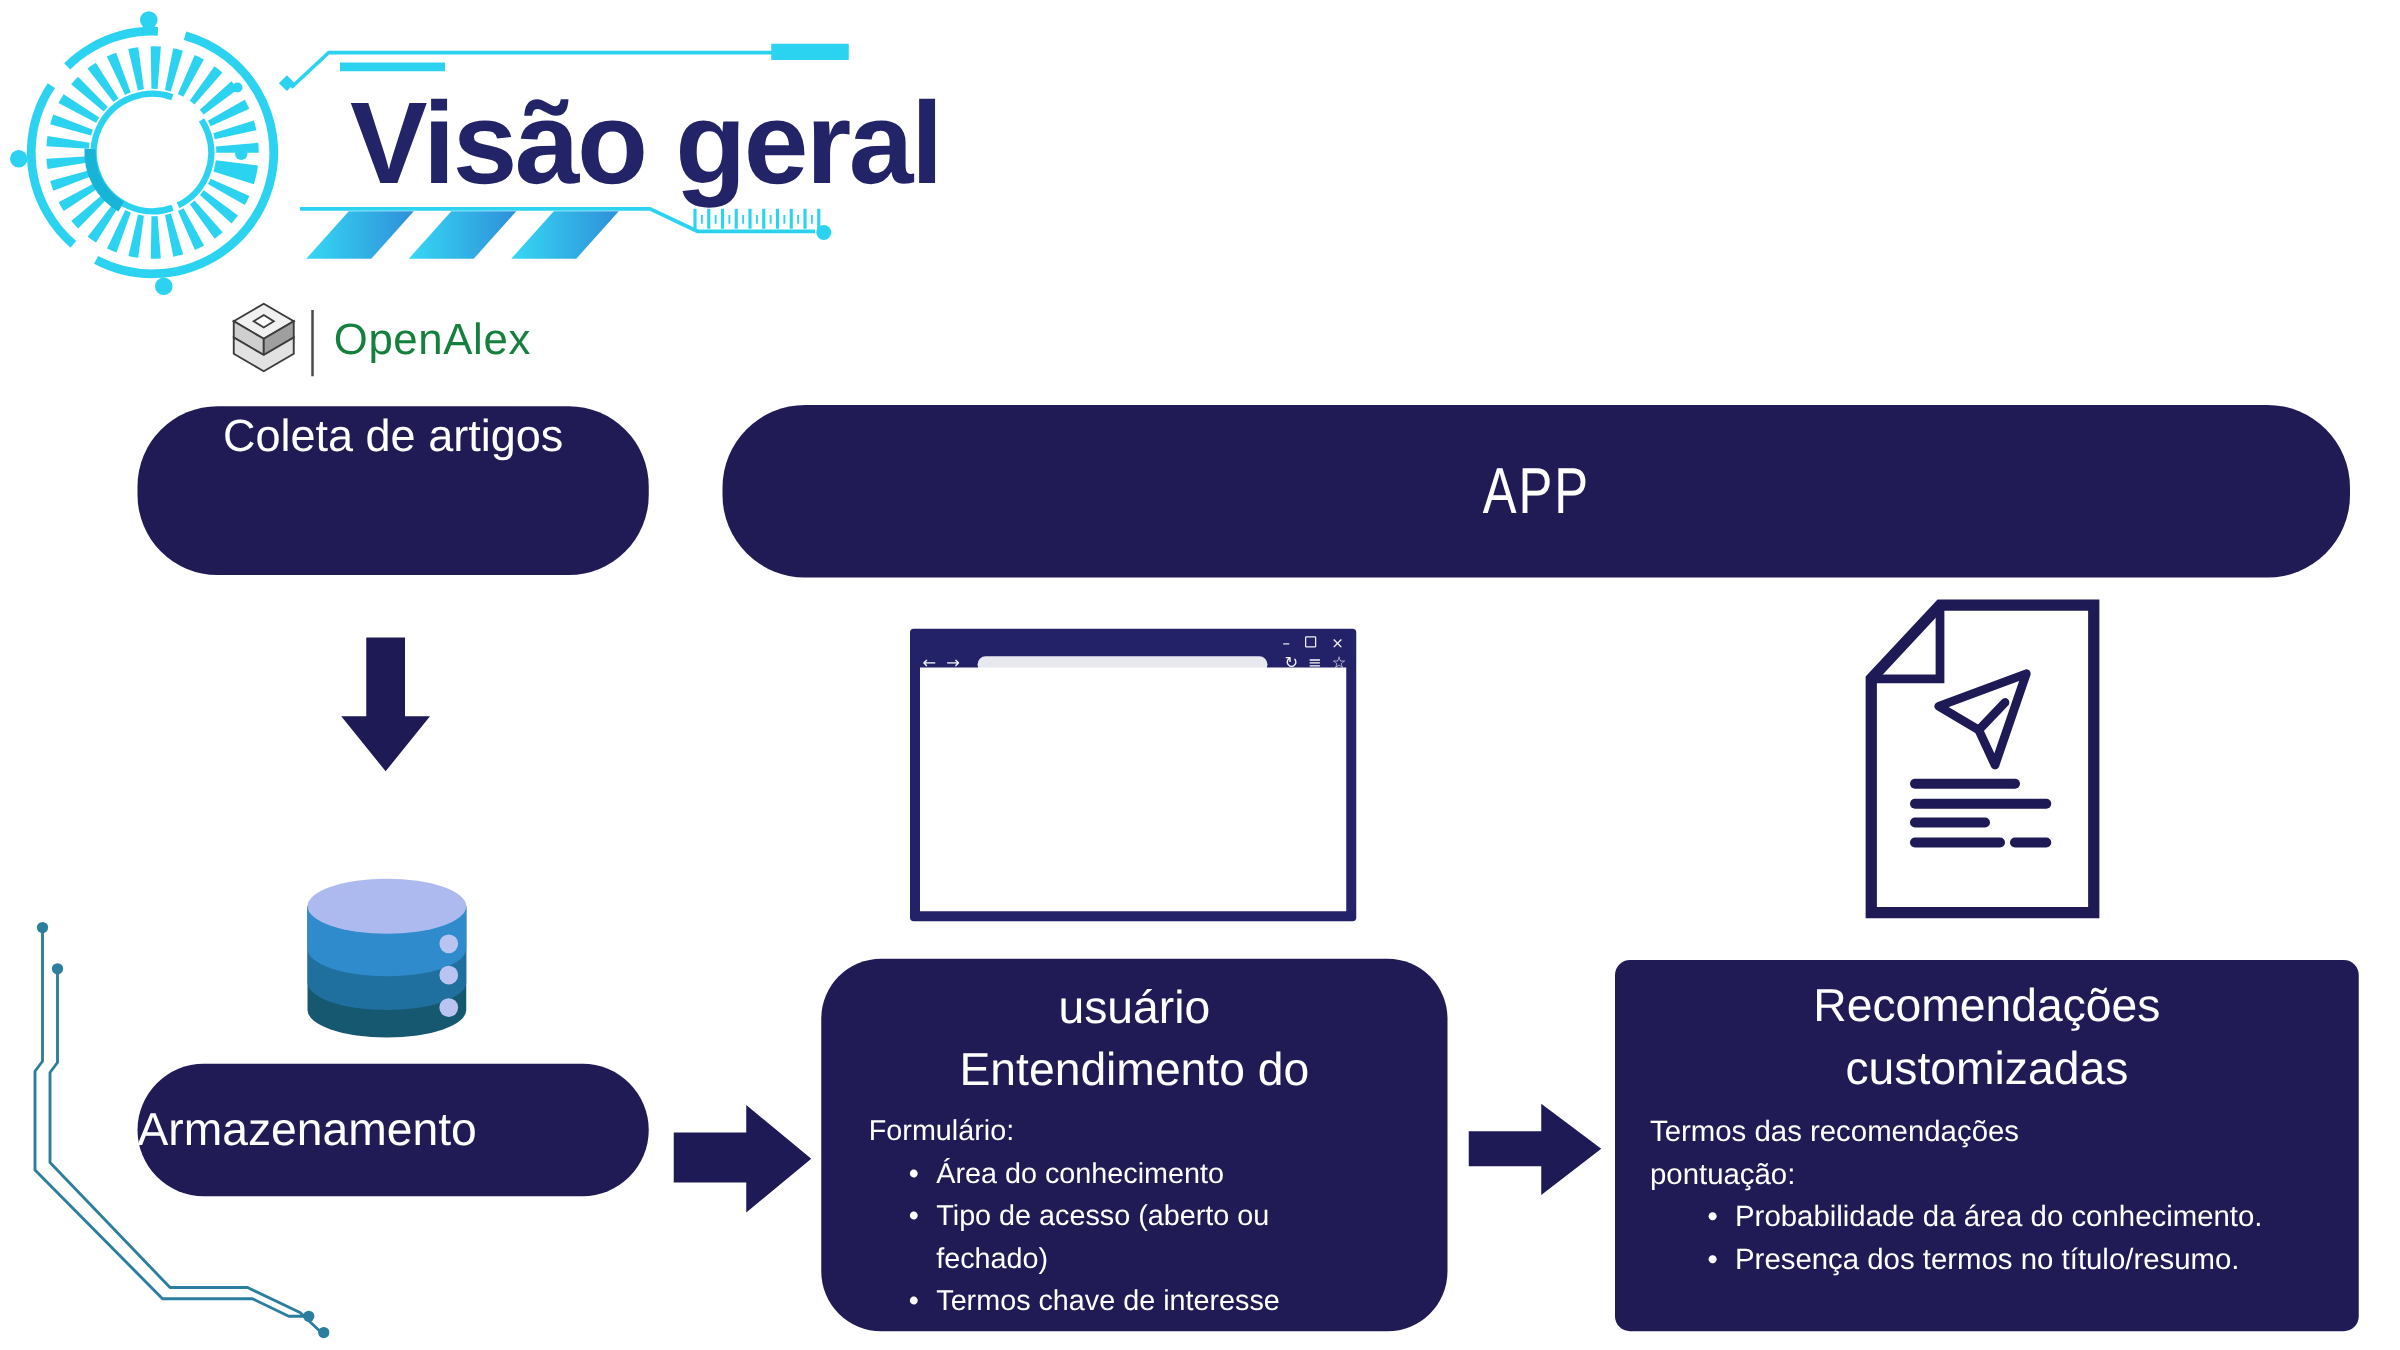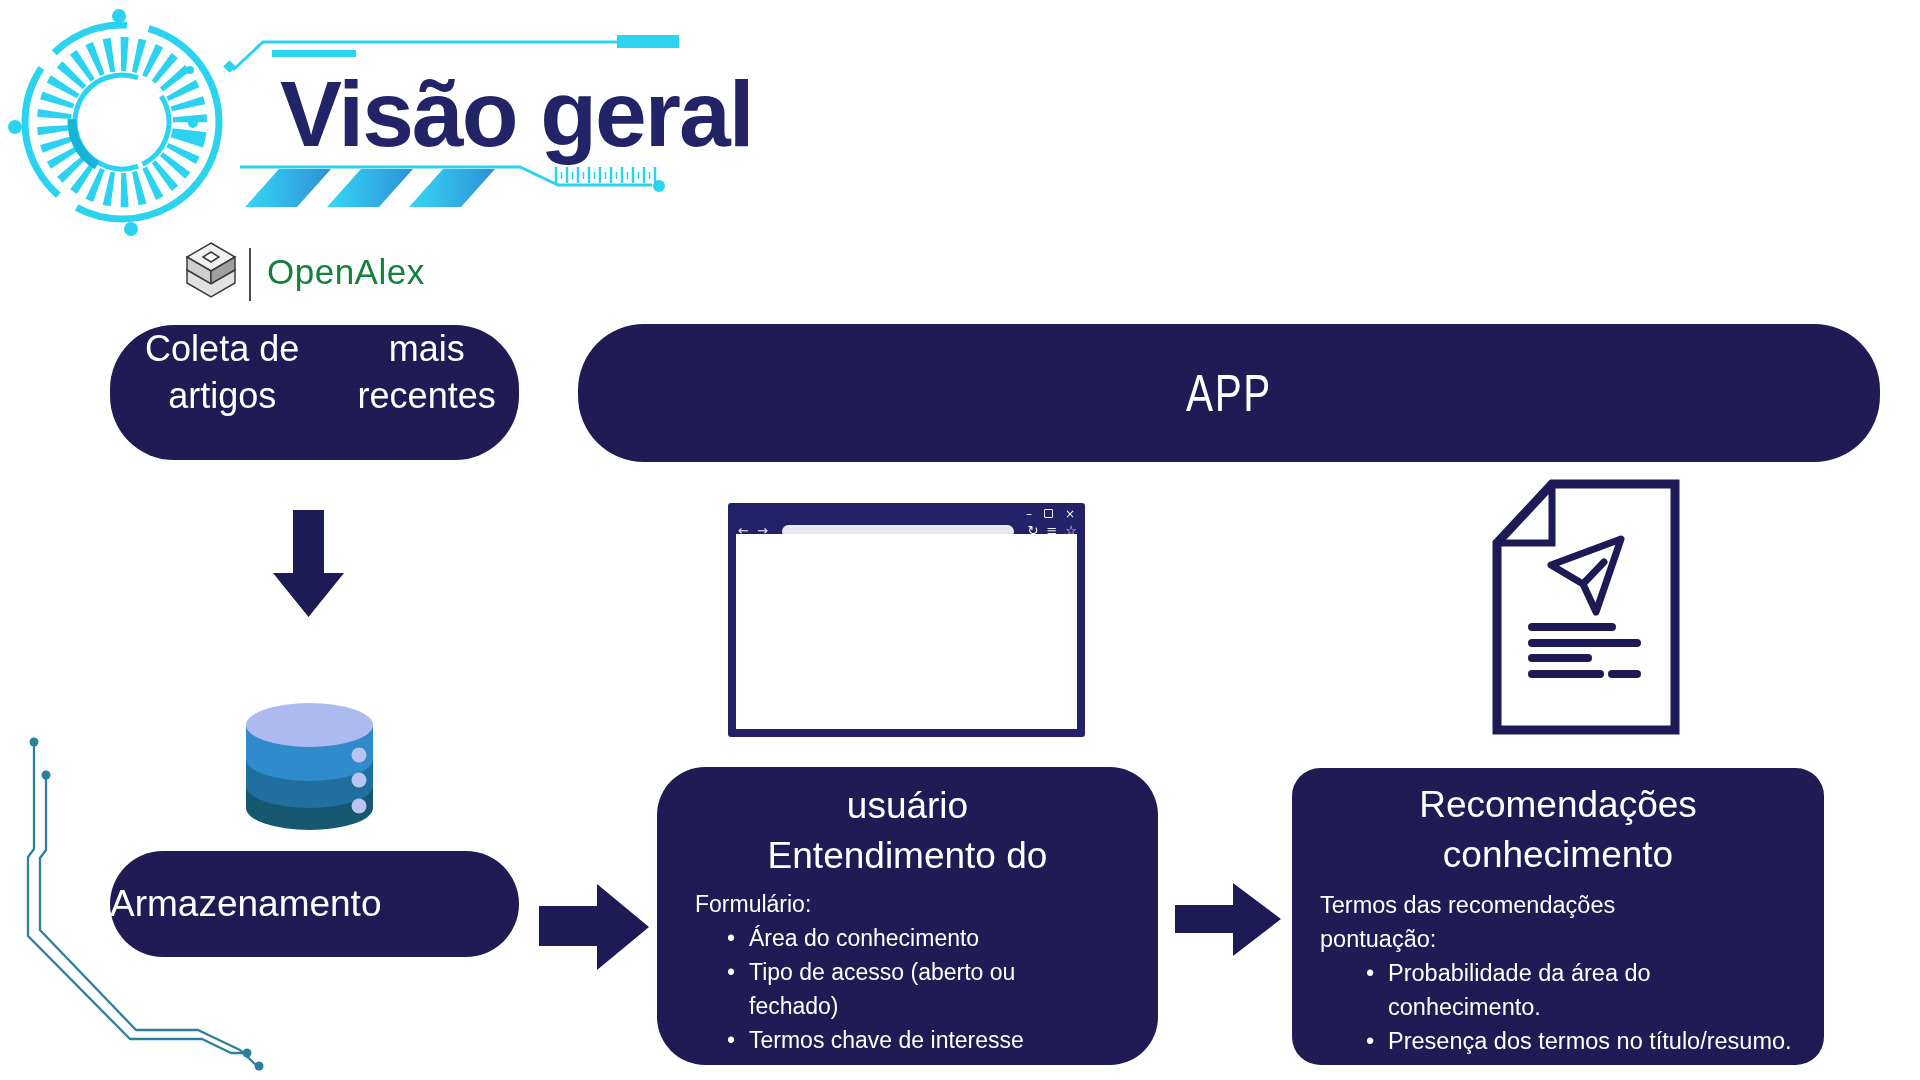--- a/index.html
+++ b/index.html
@@ -17,21 +17,21 @@
   .pill{position:absolute;background:#201b54;color:#fff;box-sizing:border-box;}
   .box-coleta{left:110px;top:325px;width:409px;height:135px;border-radius:64px;
               display:flex;flex-direction:row;justify-content:center;text-align:center;
               font-size:36px;line-height:47px;font-weight:500;}
   .box-app{left:578px;top:324px;width:1302px;height:138px;border-radius:66px;
            display:flex;align-items:center;justify-content:center;}
   .app-label{font-size:52px;font-weight:500;letter-spacing:2px;transform:scaleX(.78);}
   .box-arm{left:110px;top:851px;width:409px;height:106px;border-radius:74px;
            display:flex;align-items:center;justify-content:flex-start;font-size:37px;font-weight:500;}
   .box-ent{left:657px;top:767px;width:501px;height:298px;border-radius:48px;}
-  .box-rec{left:1292px;top:768px;width:532px;height:297px;border-radius:28px;}
+  .box-rec{left:1292px;top:768px;width:595px;height:297px;border-radius:12px;}
   .box-title{margin-top:14px;text-align:center;font-size:37px;line-height:50px;font-weight:500;}
   .box-rec .box-title{margin-top:12px;}
   .box-body{font-size:23px;line-height:34px;font-weight:400;}
   .box-ent .box-body{margin:6px 18px 0 38px;}
   .box-rec .box-body{margin:8px 16px 0 28px;font-size:23.5px;}
   ul.blist{margin:0;padding:0;list-style:none;}
   .box-ent ul.blist{padding-left:32px;width:345px;}
   .box-rec ul.blist{padding-left:46px;}
   ul.blist li{position:relative;padding-left:22px;}
   ul.blist li::before{content:"\2022";position:absolute;left:0;}
@@ -139,21 +139,20 @@
       <circle cx="259" cy="1066" r="4.5" fill="#2b7e9d" stroke="none"></circle>
     </g>
   </svg>
 
   <div class="page-title">Visão geral</div>
 
   <div class="openalex-text">OpenAlex</div>
 
   <div class="pill box-coleta">
     <div>Coleta de artigos</div>
-    <div>mais recentes</div>
   </div>
 
   <div class="pill box-app">
     <span class="app-label">APP</span>
   </div>
 
   <div class="pill box-arm">
     <span>Armazenamento</span>
   </div>
 
@@ -168,21 +167,21 @@
         <li>Área do conhecimento</li>
         <li>Tipo de acesso (aberto ou fechado)</li>
         <li>Termos chave de interesse</li>
       </ul>
     </div>
   </div>
 
   <div class="pill box-rec">
     <div class="box-title">
       <div>Recomendações</div>
-      <div>conhecimento</div>
+      <div>customizadas</div>
     </div>
     <div class="box-body">
       <div>Termos das recomendações</div>
       <div>pontuação:</div>
       <ul class="blist">
         <li>Probabilidade da área do conhecimento.</li>
         <li>Presença dos termos no título/resumo.</li>
       </ul>
     </div>
   </div>

